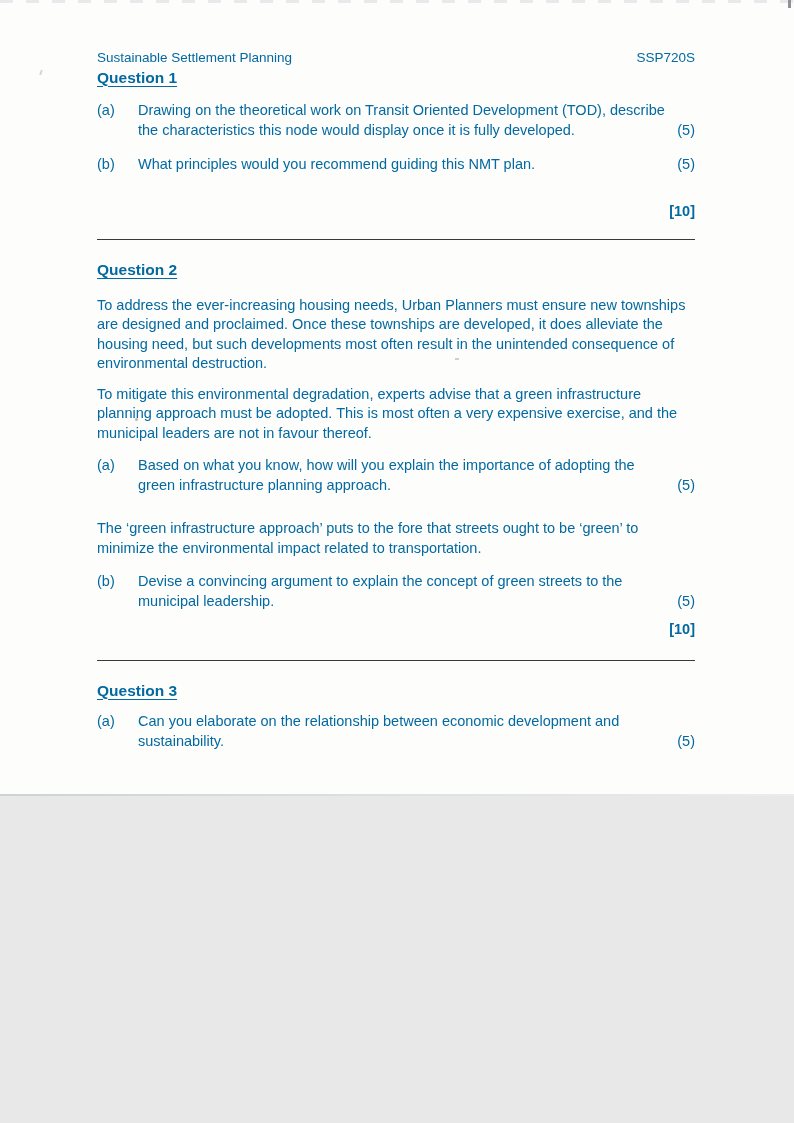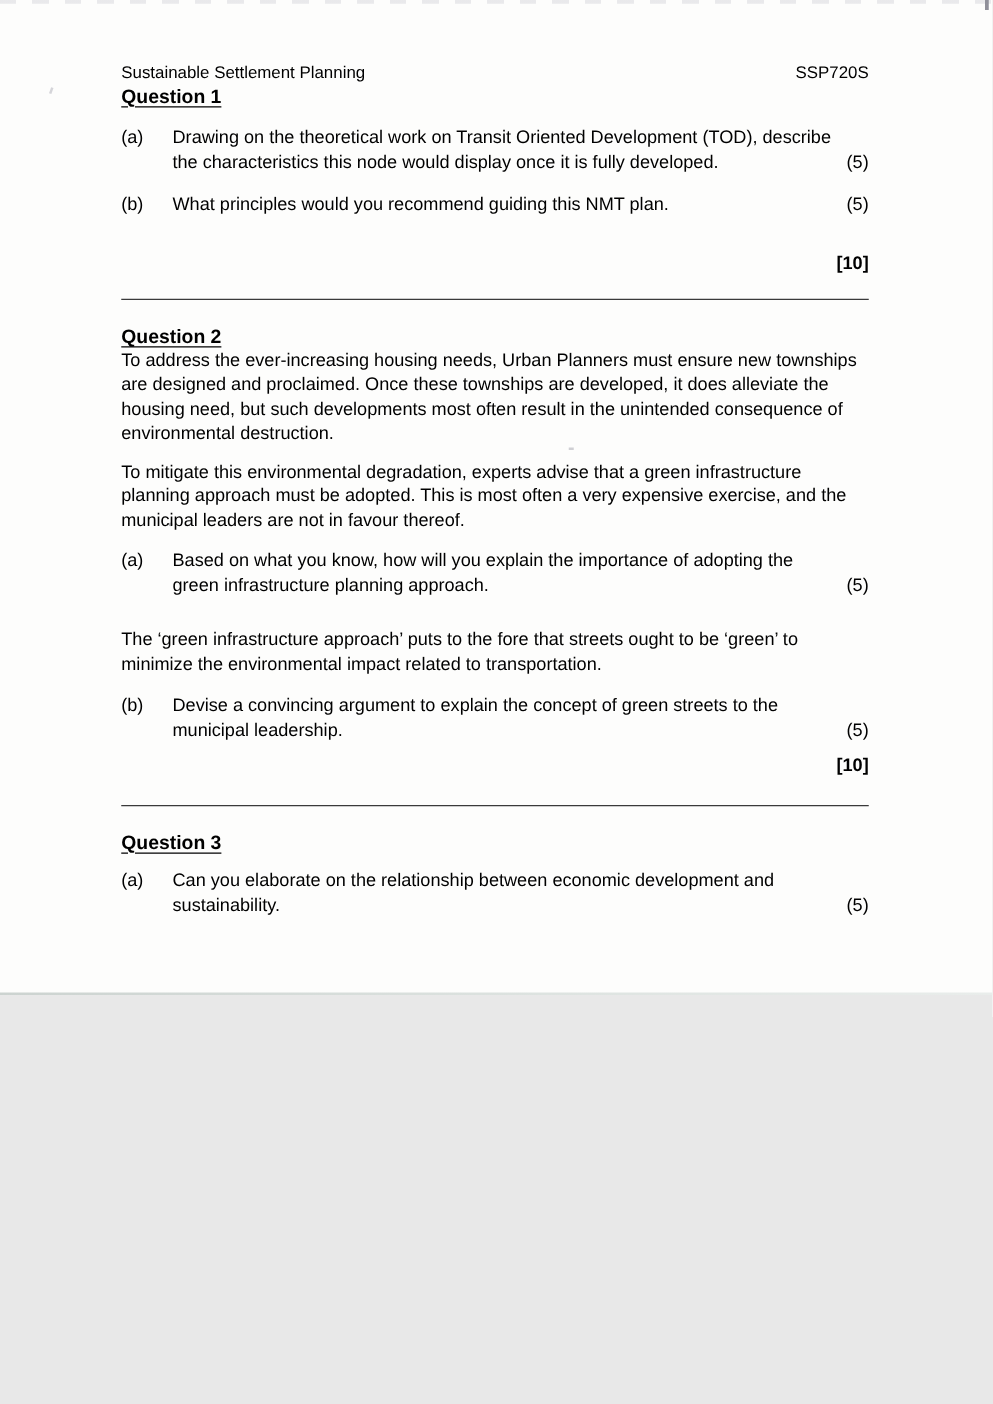--- a/index.html
+++ b/index.html
@@ -3,21 +3,21 @@
 <meta charset="utf-8">
 <style>
   html, body { margin: 0; padding: 0; background: #e8e8e8; }
   .page {
     position: relative;
     width: 794px;
     height: 796px;
     margin: 0 auto;
     background: #fdfdfc;
     font-family: "Liberation Sans", sans-serif;
-    color: #000000;
+    color: #0369a1;
     overflow: hidden;
   }
   
   .edge-top {
     position: absolute; top: 0; left: 0; right: 0; height: 3px;
     background: repeating-linear-gradient(90deg, #d9d9de 0 13px, rgba(0,0,0,0) 13px 26px);
     opacity: .55;
   }
   .corner-tick {
     position: absolute; top: 0; right: 3px; width: 3px; height: 8px;
@@ -60,21 +60,21 @@
   .item .text { flex: 1 1 auto; }
   .item .marks { flex: 0 0 auto; margin-left: 10px; text-align: right; }
   .q1-a { margin-top: 14px; }
   .q1-note { margin-top: 30px; }
   .q1-b { margin-top: 15px; }
   .total { text-align: right; font-weight: bold; }
   .q1-total { margin-top: 27px; }
   .divider { border: none; border-top: 1.6px solid #3a3a3a; margin: 0; }
   .div-1 { margin-top: 18px; }
   .q2-title { margin-top: 20px; }
-  .q2-intro1 { }
+  .q2-intro1 { margin-top: 16px; }
   .q2-intro2 { margin-top: 11px; }
   .q2-a { margin-top: 13px; }
   .q2-note { margin-top: 24px; }
   .q2-b { margin-top: 14px; }
   .q2-total { margin-top: 9px; }
   .div-2 { margin-top: 20px; }
   .q3-title { margin-top: 20px; }
   .q3-intro { margin-top: 16px; }
   .q3-a { margin-top: 12px; }
 

